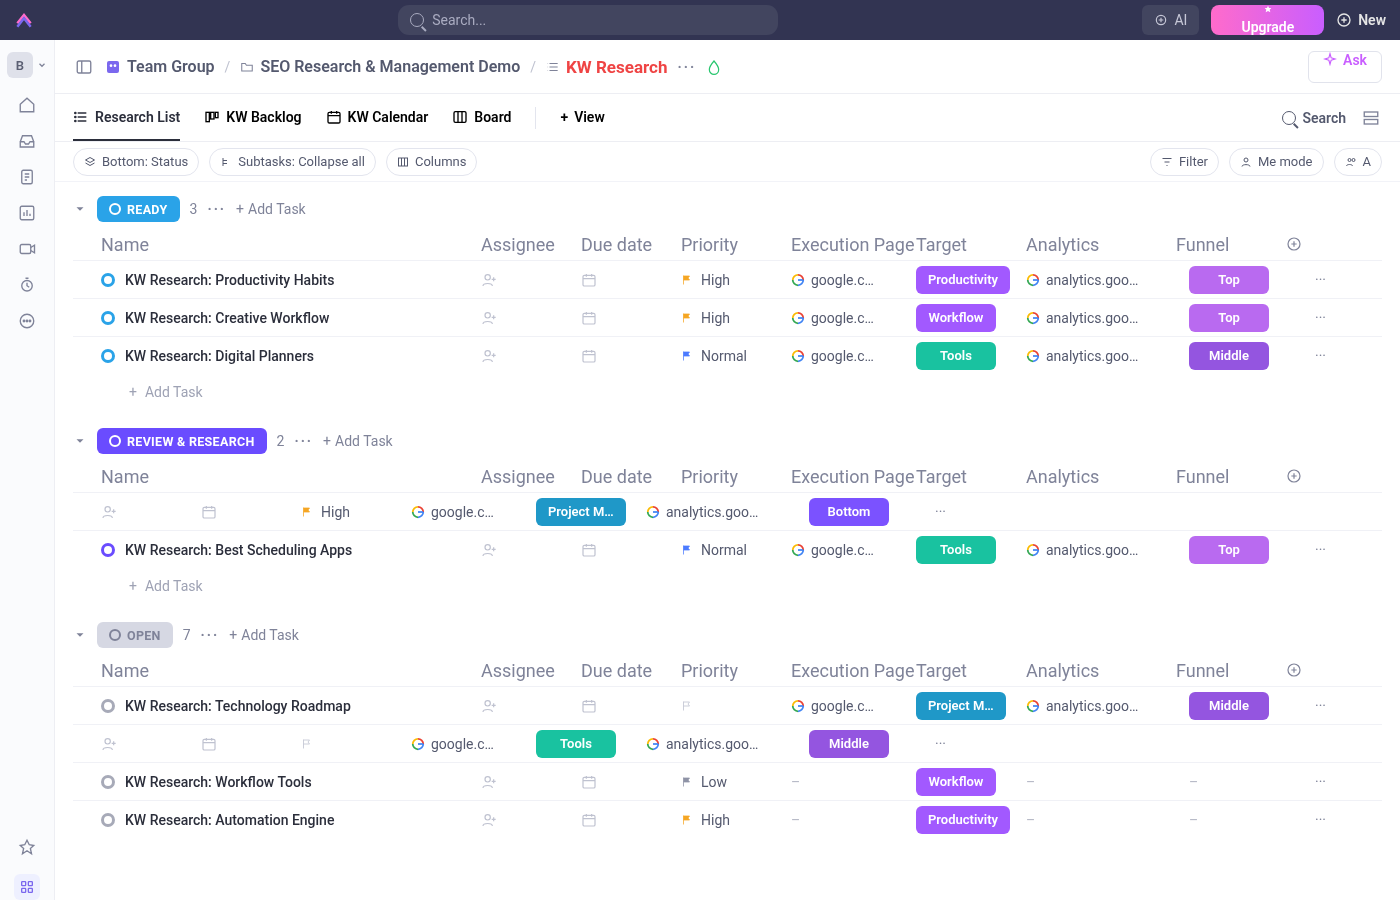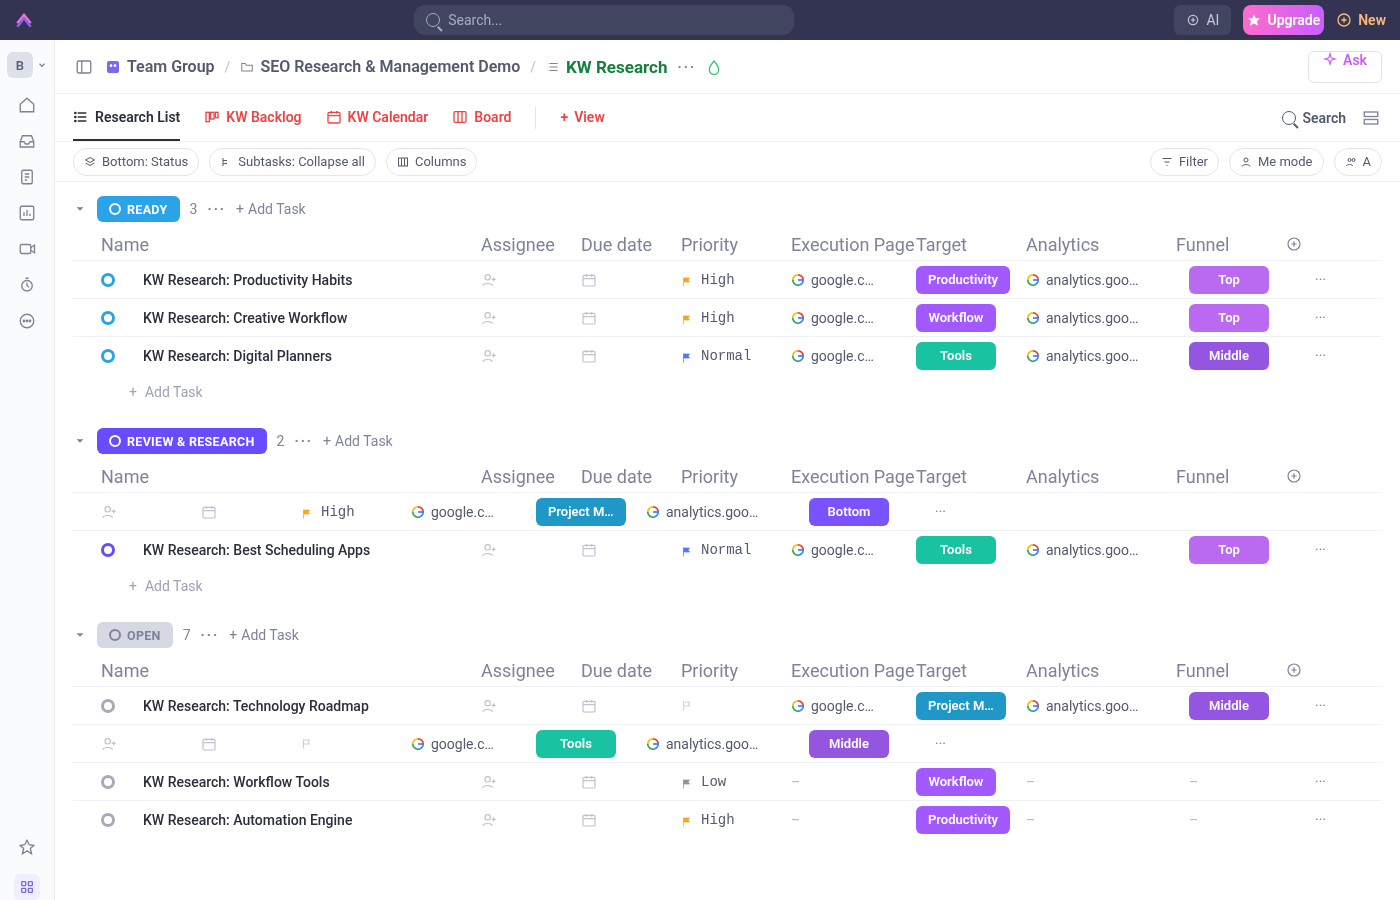--- a/index.html
+++ b/index.html
@@ -7,43 +7,43 @@
 
 
 .topbar { height: 40px; background: #323452; display: flex; align-items: center; padding: 0 14px; gap: 12px; color: #c7c8d7; }
 .logo-top { width: 20px; height: 20px; }
 .logo-top svg { width: 100%; height: 100%; }
 .search-wrap { flex: 1; display: flex; justify-content: center; }
 .search-box { width: 380px; height: 30px; background: #42455f; border-radius: 11px; display: flex; align-items: center; padding: 0 12px; gap: 8px; color: #a9abc0; }
 .search-icon { width: 14px; height: 14px; border: 1.5px solid currentColor; border-radius: 50%; position: relative; }
 .search-icon::after { content: ""; position: absolute; width: 6px; height: 1.5px; background: currentColor; bottom: -3px; right: -4px; transform: rotate(45deg); }
 .ai-btn { display: flex; align-items: center; gap: 6px; padding: 0 12px; height: 30px; background: #42455f; border-radius: 6px; cursor: pointer; }
-.upgrade-btn { display: flex; align-items: center; gap: 6px; padding: 0 4px; height: 30px; background: linear-gradient(90deg,#ff6bcb,#c95eff); color: #fff; font-weight: 600; border-radius: 8px; cursor: pointer; }
-.new-btn { display: flex; align-items: center; gap: 6px; color: #fdba74; font-weight: 600; cursor: pointer; }
+.upgrade-btn { display: flex; align-items: center; gap: 6px; padding: 0 30px; height: 30px; background: linear-gradient(90deg,#ff6bcb,#c95eff); color: #fff; font-weight: 600; border-radius: 8px; cursor: pointer; flex-direction: column; }
+.new-btn { display: flex; align-items: center; gap: 6px; color: #e5e5e5; font-weight: 600; cursor: pointer; }
 
 
 .frame { display: flex; height: calc(900px - 40px); }
 .rail { width: 55px; background: #fafbfd; border-right: 1px solid #edeef3; display: flex; flex-direction: column; align-items: center; padding-top: 12px; gap: 18px; }
 .avatar-b { width: 26px; height: 26px; border-radius: 6px; background: #dfe1ea; color: #5b5f73; font-weight: 600; display: flex; align-items: center; justify-content: center; font-size: 13px; cursor: pointer; }
 .rail-icon { width: 18px; height: 18px; color: #7f8399; cursor: pointer; display: flex; align-items: center; justify-content: center; }
 .rail-icon.active { background: #eef0ff; color: #7b68ee; border-radius: 6px; padding: 4px; width: 26px; height: 26px; }
 
 
 .main { flex: 1; overflow: hidden; }
 .crumbs { height: 54px; border-bottom: 1px solid #edeef3; display: flex; align-items: center; padding: 0 18px; gap: 10px; }
 .crumb-btn { width: 22px; height: 22px; color: #7f8399; cursor: pointer; display: flex; align-items: center; justify-content: center; }
 .crumb-space { display: flex; align-items: center; gap: 6px; font-weight: 600; font-size: 16px; color: #54596e; cursor: pointer; }
 .crumb-sep { color: #bfc2d0; }
-.crumb-current { font-weight: 700; font-size: 17px; color: #15803d; }
+.crumb-current { font-weight: 700; font-size: 17px; color: #ef4444; }
 .drop-icon { width: 16px; height: 16px; color: #29c66f; }
 .ask-btn { margin-left: auto; display: flex; align-items: flex-start; gap: 6px; padding: 0 14px; height: 32px; border: 1px solid #e1e3ec; border-radius: 6px; color: #c95eff; font-weight: 600; cursor: pointer; }
 
 
 .views { height: 48px; border-bottom: 1px solid #edeef3; display: flex; align-items: center; padding: 0 18px; gap: 24px; }
-.view-tab { display: flex; align-items: center; gap: 6px; color: #ef4444; font-weight: 600; cursor: pointer; height: 100%; border-bottom: 2.5px solid transparent; }
+.view-tab { display: flex; align-items: center; gap: 6px; color: #000000; font-weight: 600; cursor: pointer; height: 100%; border-bottom: 2.5px solid transparent; }
 .view-tab.active { color: #2b2e3b; border-bottom-color: #2b2e3b; }
 .view-sep { width: 1px; height: 22px; background: #e3e5ee; }
 .views-right { margin-left: auto; display: flex; align-items: center; gap: 14px; color: #54596e; font-weight: 600; }
 .search-r { display: flex; align-items: center; gap: 6px; cursor: pointer; }
 
 
 .toolbar { height: 40px; display: flex; align-items: center; padding: 0 18px; gap: 10px; border-bottom: 1px solid #f2f3f8; }
 .chip { display: flex; align-items: center; gap: 6px; padding: 0 10px; height: 28px; border: 1px solid #e3e5ee; border-radius: 14px; color: #54596e; font-size: 13px; cursor: pointer; }
 .toolbar-right { margin-left: auto; display: flex; gap: 10px; }
 
@@ -63,29 +63,29 @@
 .col-assignee { flex: 0 0 100px; }
 .col-due { flex: 0 0 100px; }
 .col-priority { flex: 0 0 110px; }
 .col-exec { flex: 0 0 125px; }
 .col-target { flex: 0 0 110px; }
 .col-analytics { flex: 0 0 150px; }
 .col-funnel { flex: 0 0 110px; }
 .col-plus { flex: 0 0 30px; text-align: right; cursor: pointer; }
 
 .task-row { display: flex; align-items: center; height: 38px; border-top: 1px solid #f0f1f6; padding-left: 28px; }
-.task-name { display: flex; align-items: center; gap: 28px; flex: 0 0 380px; font-weight: 500; color: #2b2e3b; cursor: pointer; }
+.task-name { display: flex; align-items: center; gap: 10px; flex: 0 0 380px; font-weight: 500; color: #2b2e3b; cursor: pointer; }
 .st-circle { width: 14px; height: 14px; border-radius: 50%; display: inline-block; }
 .st-ready { border: 3px solid #2aa3e8; }
 .st-review { border: 3px solid #6a4cff; }
 .st-open { border: 3px solid #a7aab8; }
 .cell-icon { color: #bfc2d0; cursor: pointer; }
 .flag { width: 12px; height: 12px; display: inline-block; }
 .flag svg { width: 100%; height: 100%; }
-.priority-cell { display: flex; align-items: flex-end; gap: 8px; flex: 0 0 110px; color: #54596e; font-family: Liberation Mono, monospace; }
+.priority-cell { display: flex; align-items: center; gap: 8px; flex: 0 0 110px; color: #54596e; }
 .exec-cell { flex: 0 0 125px; display: flex; align-items: center; gap: 6px; color: #54596e; cursor: pointer; }
 .g-ico { width: 14px; height: 14px; }
 .target-cell { flex: 0 0 110px; }
 .analytics-cell { flex: 0 0 150px; display: flex; align-items: center; gap: 6px; color: #54596e; cursor: pointer; }
 .funnel-cell { flex: 0 0 110px; padding-left: 13px; }
 .badge { display: inline-flex; align-items: center; justify-content: center; padding: 0 12px; height: 28px; border-radius: 6px; color: #fff; font-weight: 600; font-size: 13px; min-width: 80px; cursor: pointer; }
 .row-more { color: #7f8399; cursor: pointer; flex: 0 0 40px; text-align: right; }
 .dash { color: #b5b8c6; }
 
 .add-task-row { display: flex; align-items: center; gap: 8px; padding: 10px 0 0 56px; color: #9ea2b4; cursor: pointer; font-size: 14px; }

